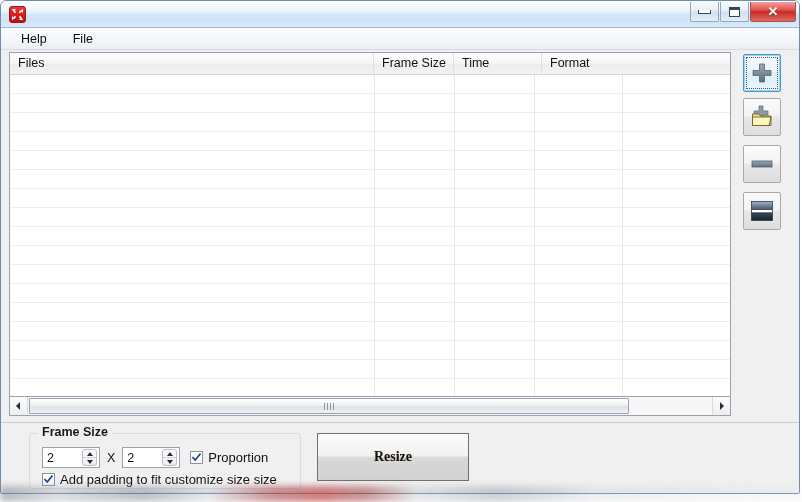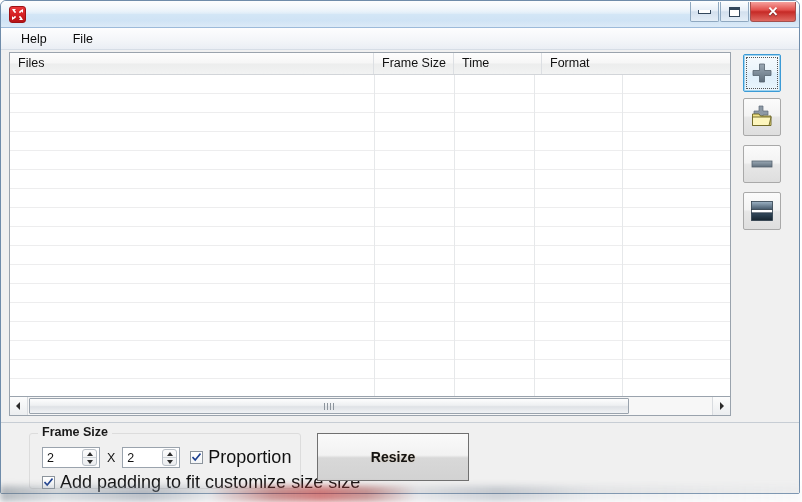--- a/index.html
+++ b/index.html
@@ -376,21 +376,21 @@
   .cb-wrap { display: flex; align-items: center; margin-left: 10px; }
   .cb {
     width: 13px; height: 13px;
     box-sizing: border-box;
     border: 1px solid #8c949c;
     background: linear-gradient(180deg,#ffffff,#f3f5f7);
     display: flex; align-items: center; justify-content: center;
     flex: none;
   }
   .cb svg { display:block; }
-  .cb-label { font-size: 18px; color: #111; margin-left: 5px; white-space: nowrap; }
+  .cb-label { font-size: 13px; color: #111; margin-left: 5px; white-space: nowrap; }
 
   .row2 {
     position: absolute;
     left: 12px;
     top: 38px;
     display: flex;
     align-items: center;
   }
   .row2 .cb-wrap { margin-left: 0; }
 
@@ -401,20 +401,21 @@
     width: 152px;
     height: 48px;
     box-sizing: border-box;
     border: 1px solid #707070;
     background: linear-gradient(180deg,#fafafa 0%, #f2f2f2 46%, #d8d8d8 52%, #d2d2d2 100%);
     display: flex; align-items: center; justify-content: center;
     font-size: 14px;
     font-weight: bold;
     color: #141414;
     text-shadow: 0 0 1px rgba(190,120,30,.35);
+    font-family: Liberation Serif, serif;
   }
 </style>
 </head>
 <body>
 
 <div id="desktop">
   <div class="backdrop-top"></div>
 
   <div id="window">
 

